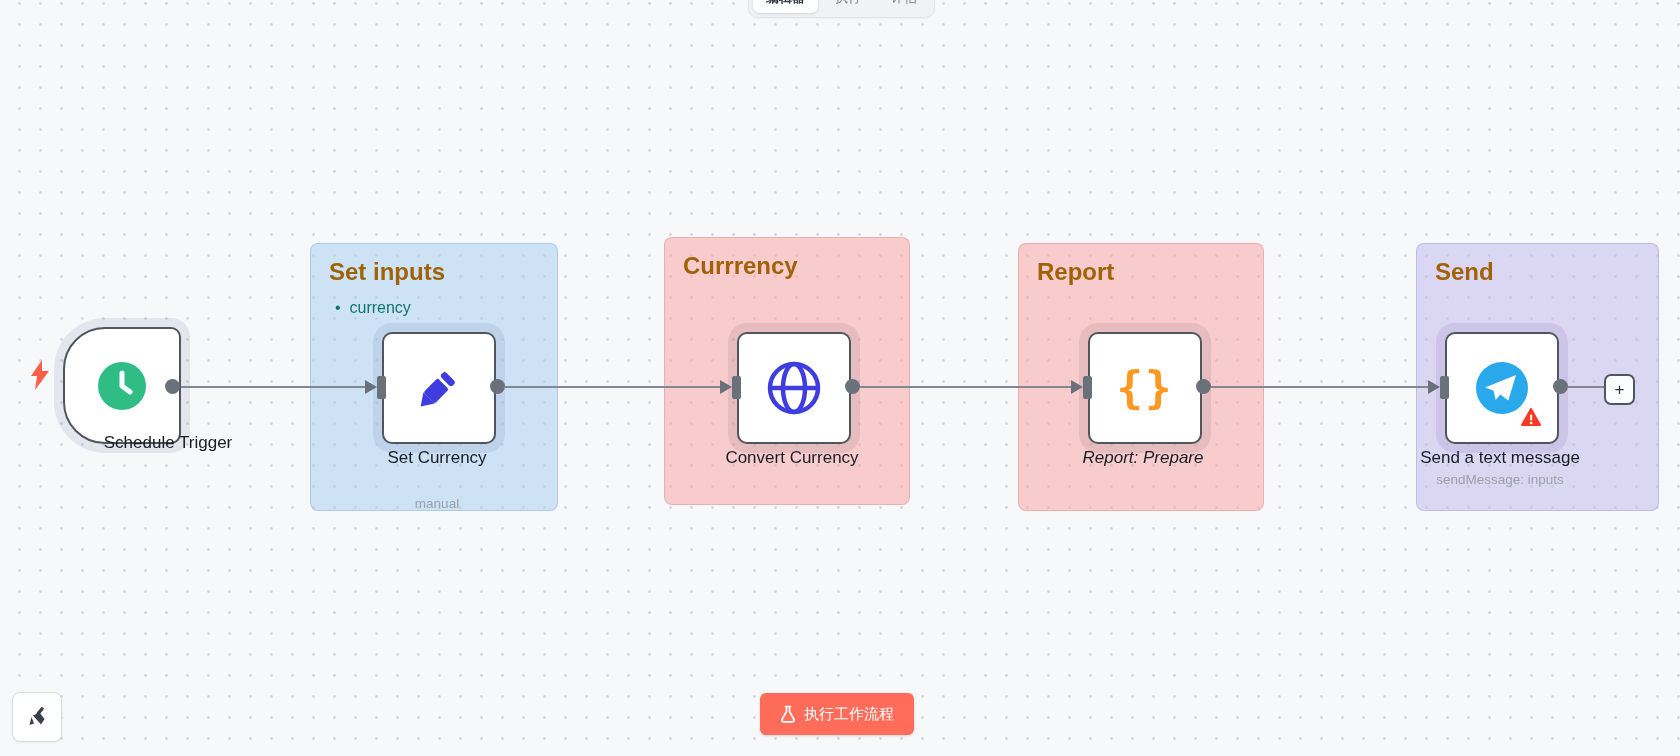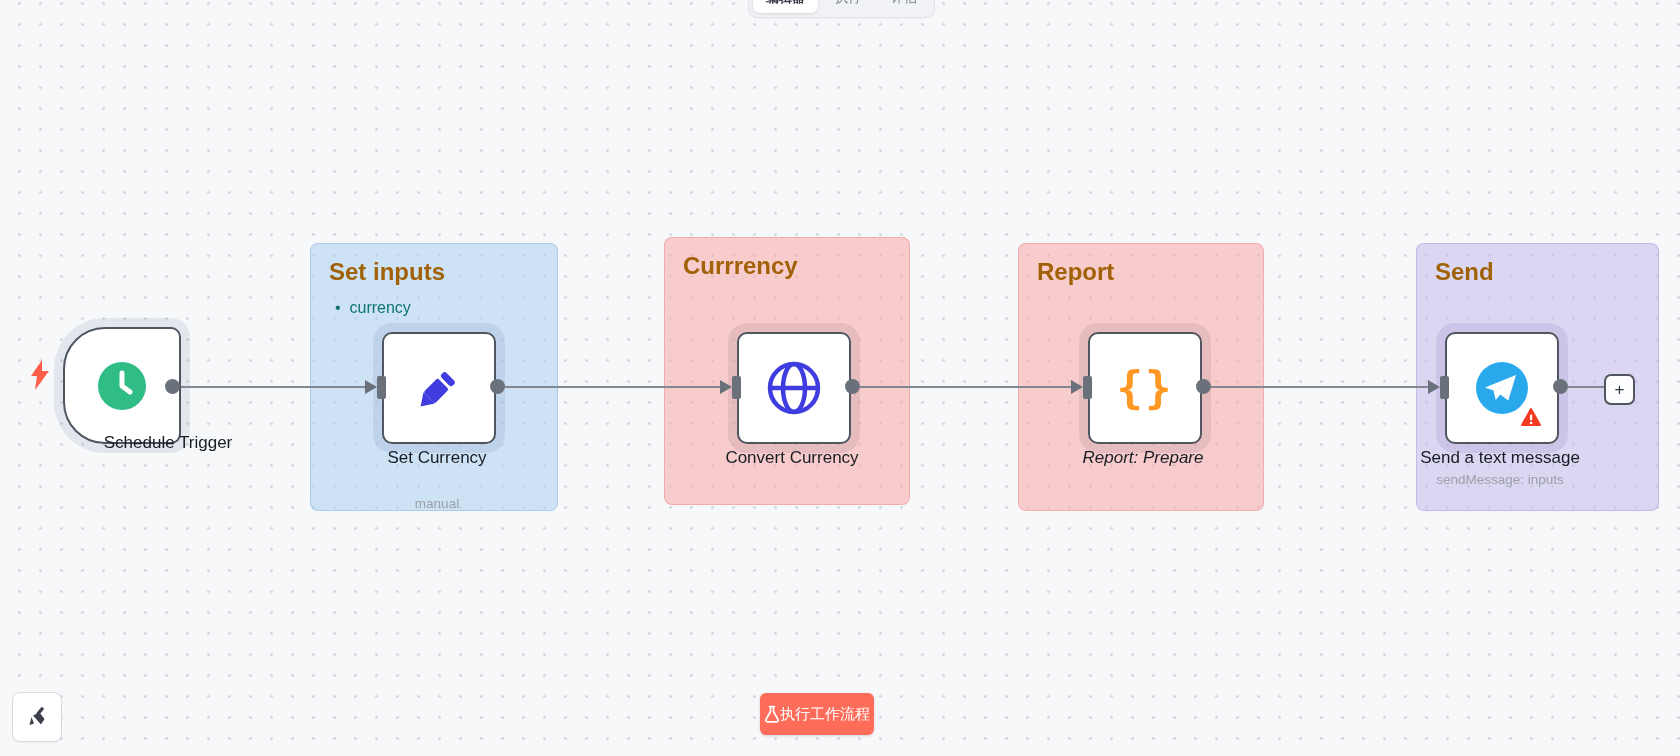--- a/index.html
+++ b/index.html
@@ -40,22 +40,22 @@
   .inarrow{z-index:5;}
   .warn{z-index:6;}
   
   .plusbtn{
     width:27px;height:27px;border-radius:7px;background:#fcfdfe;border:2px solid #4f5660;
     display:flex;align-items:center;justify-content:center;font-size:17px;color:#2f353d;
     z-index:6;cursor:pointer;line-height:1;
   }
   .execbtn{
     height:42px;border-radius:6px;border:none;cursor:pointer;
-    display:flex;align-items:center;justify-content:center;
-    color:#fff;font-size:15px;padding:0 4px;z-index:10;
+    display:flex;align-items:center;justify-content:center;gap:8px;
+    color:#fff;font-size:15px;padding:0 20px;z-index:10;
     font-family:"Liberation Sans","DejaVu Sans",sans-serif;
     box-shadow:0 1px 3px rgba(0,0,0,.15);
   }
   .tidybtn{
     width:48px;height:48px;border-radius:8px;background:#fff;border:1px solid #d8dae0;
     display:flex;align-items:center;justify-content:center;z-index:10;cursor:pointer;
     box-shadow:0 1px 2px rgba(0,0,0,.05);
   }
 </style>
 </head>

